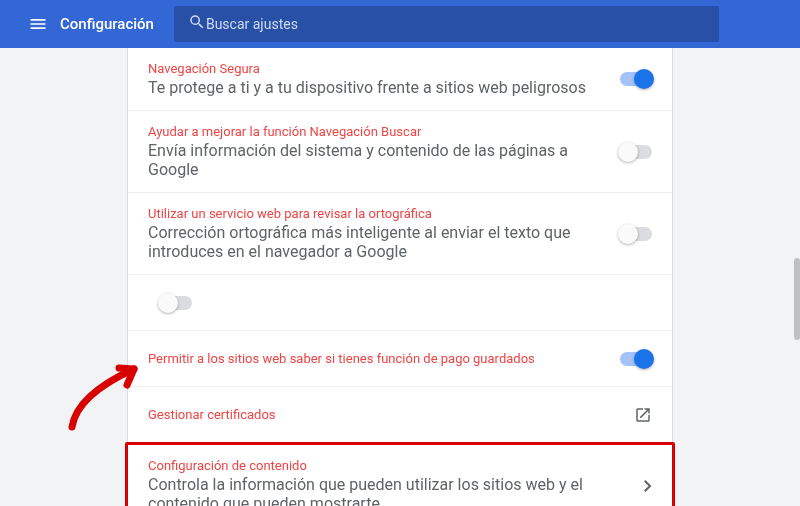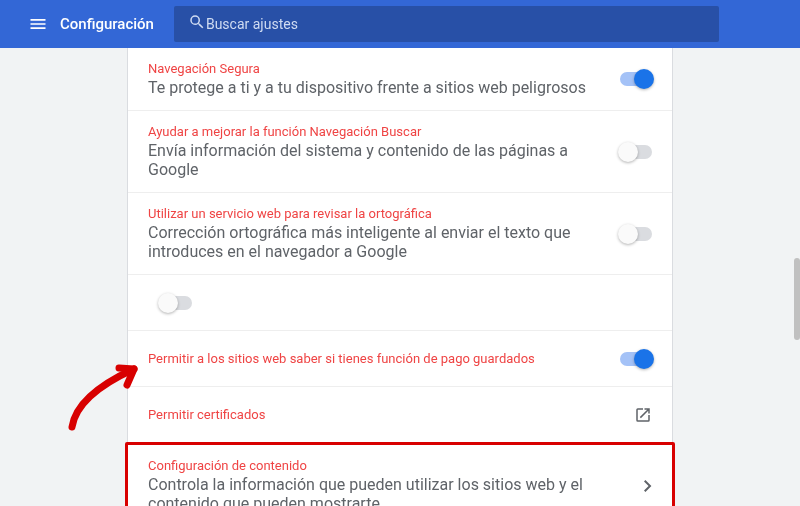--- a/index.html
+++ b/index.html
@@ -132,21 +132,21 @@
       <div class="row">
         <div class="row-text">
           <div class="row-title">Permitir a los sitios web saber si tienes función de pago guardados</div>
         </div>
         <div class="row-ctrl">
           <div class="switch on"></div>
         </div>
       </div>
       <div class="row">
         <div class="row-text">
-          <div class="row-title">Permitir certificados</div>
+          <div class="row-title">Gestionar certificados</div>
         </div>
         <div class="row-ctrl">
           <svg width="18" height="18" viewBox="0 0 24 24" fill="#5f6368">
             <path d="M19 19H5V5h7V3H5a2 2 0 00-2 2v14a2 2 0 002 2h14a2 2 0 002-2v-7h-2v7zM14 3v2h3.59L7.76 14.83l1.41 1.41L19 6.41V10h2V3h-7z"></path>
           </svg>
         </div>
       </div>
       <div class="row highlighted">
         <div class="row-text">
           <div class="row-title">Configuración de contenido</div>

